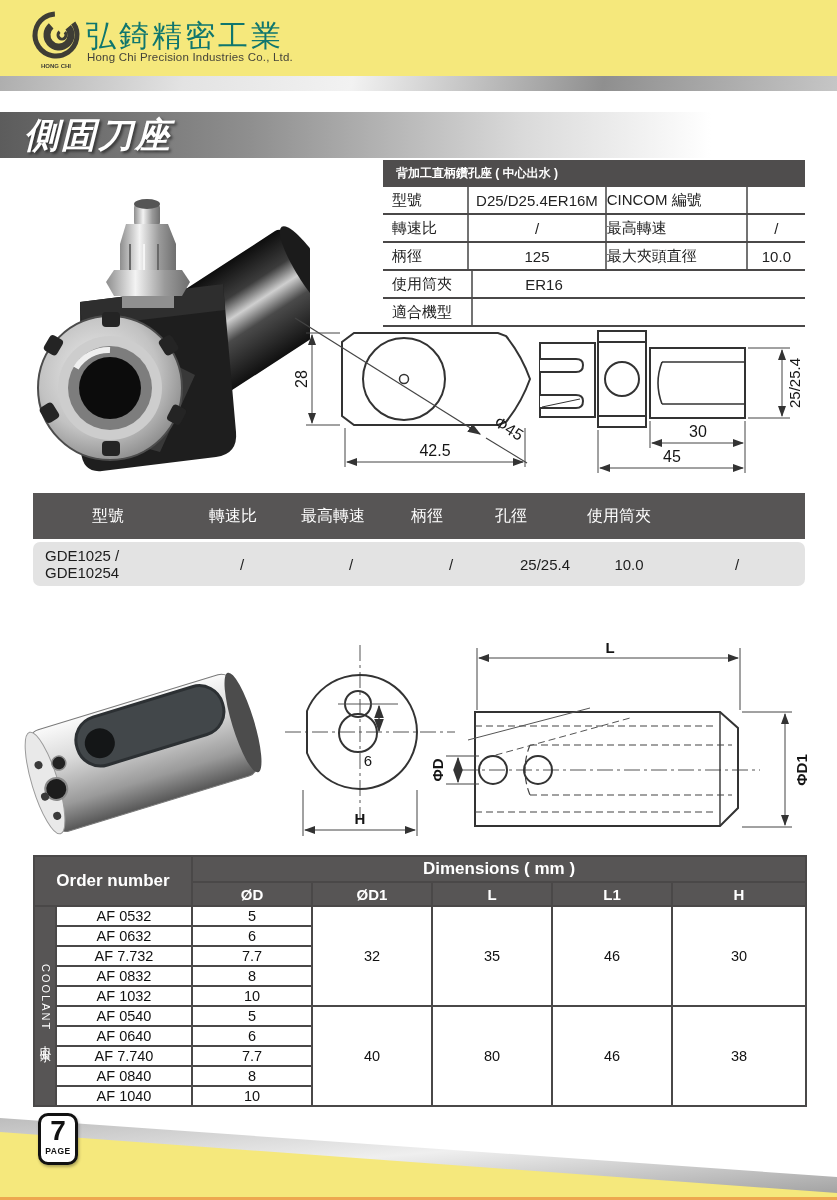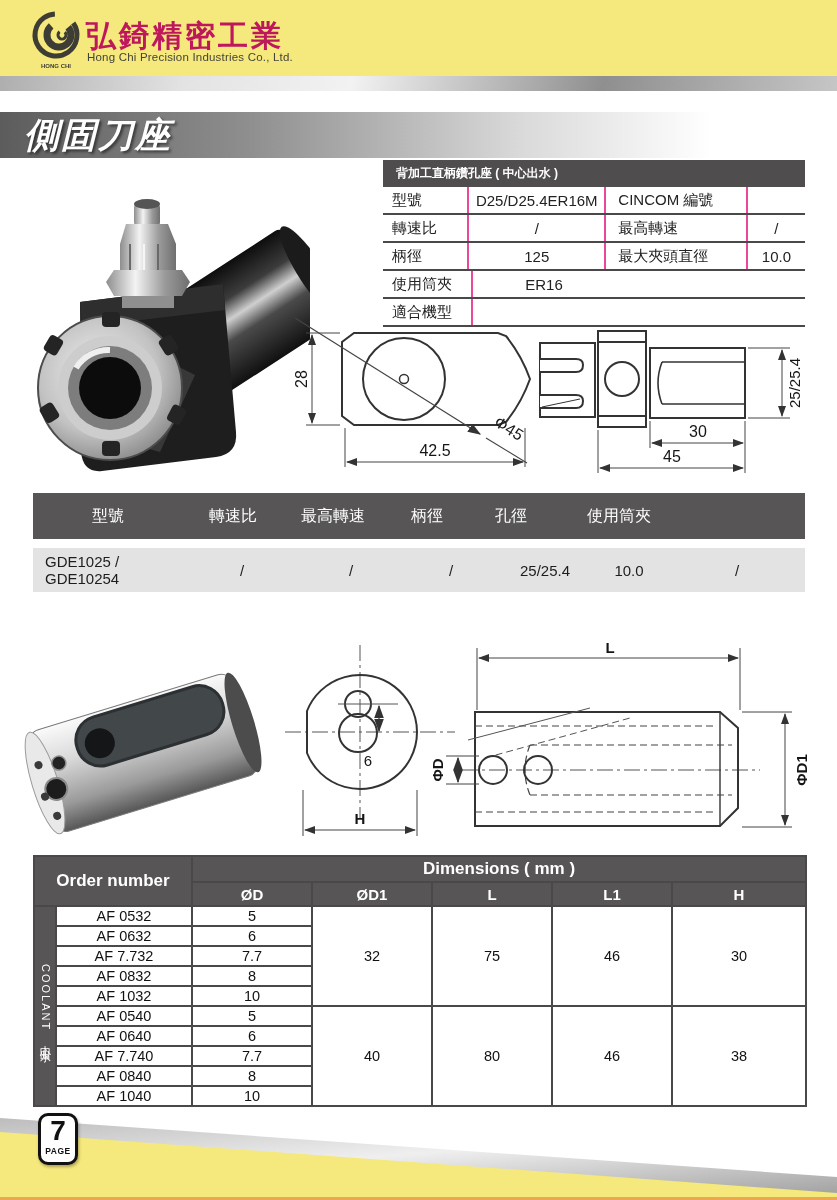--- a/index.html
+++ b/index.html
@@ -3,51 +3,51 @@
 <meta charset="utf-8">
 <style>
   html,body{margin:0;padding:0;background:#888;}
   .page{position:relative;width:837px;height:1200px;margin:0 auto;background:#fff;overflow:hidden;
         font-family:"Liberation Sans","DejaVu Sans",sans-serif;color:#222;}
   .abs{position:absolute;}
 
   
   .topbar{left:0;top:0;width:837px;height:76px;background:#f5e87c;}
   .logo-svg{left:26px;top:8px;}
-  .co-zh{left:86px;top:16px;font-size:30px;font-weight:bold;color:#be185d;letter-spacing:3px;}
+  .co-zh{left:86px;top:16px;font-size:30px;font-weight:normal;color:#0f766e;letter-spacing:3px;}
   .co-en{left:87px;top:51px;font-size:11.5px;font-weight:normal;color:#45443a;letter-spacing:.2px;}
   .metal-band{left:0;top:76px;width:837px;height:15px;
     background:linear-gradient(100deg,#aeaeae 0%,#e3e3e3 22%,#f2f2f2 42%,#8f8f8f 72%,#c6c6c6 100%);}
 
   
   .sec-title{left:0;width:837px;height:46px;
     background:linear-gradient(to right,#5c5c5c 0%,#8f8f8f 30%,#d9d9d9 62%,#ffffff 85%);
     color:#fff;font-style:italic;font-weight:bold;font-size:35px;line-height:46px;
     padding-left:24px;box-sizing:border-box;letter-spacing:2px;
     text-shadow:2px 2px 3px rgba(0,0,0,.55);}
   .t1{top:112px;} .t2{top:600px;}
 
   
   .spec{left:383px;top:160px;width:422px;}
   .spec-head{height:27px;background:#4f4d4d;color:#fff;font-size:12px;font-weight:600;
     line-height:27px;padding-left:13px;}
   .spec-row{display:flex;height:26px;border-bottom:2px solid #4a4848;align-items:stretch;font-size:15px;}
   .sc{display:flex;align-items:center;box-sizing:border-box;}
   .c1{width:88px;padding-left:9px;}
   .c2{width:144px;justify-content:center;}
-  .c3{width:148px;padding-left:12px;}
+  .c3{width:148px;}
   .c4{width:62px;justify-content:center;}
   .cRest{flex:1;}
-  .vl{border-left:2px solid #ec4899;}
+  .vl{border-left:2px solid #737373;}
 
   
   .mtable{left:33px;top:493px;width:772px;}
   .mrow{display:flex;}
   .mh{background:#575555;color:#fff;height:46px;font-size:16px;}
-  .md{background:#e3e3e3;color:#1d1d1d;height:44px;margin-top:9px;font-size:15px;}
+  .md{background:#e3e3e3;color:#1d1d1d;height:44px;margin-top:3px;font-size:15px;border-radius:7px;}
   .mcell{display:flex;align-items:center;justify-content:center;box-sizing:border-box;}
   .mc0{width:150px;} .mc1{width:118px;} .mc2{width:100px;} .mc3{width:100px;}
   .mc4{width:88px;} .mc5{width:80px;text-align:center;} .mc6{width:136px;}
   .md .mc0{justify-content:flex-start;padding-left:12px;}
 
   
   .dtable{left:33px;top:855px;border-collapse:collapse;table-layout:fixed;width:772px;}
   .dtable td{border:2px solid #4a4848;text-align:center;padding:0;box-sizing:border-box;}
   .dtable .th td{background:#575555;color:#fff;font-weight:600;}
   .hrow1 td{height:26px;font-size:17px;}
@@ -348,21 +348,21 @@
       <td>ØD1</td>
       <td>L</td>
       <td>L1</td>
       <td>H</td>
     </tr>
     <tr class="drow">
       <td rowspan="10" class="vstrip"><span class="vtext">COOLANT 中心出水</span></td>
       <td>AF 0532</td>
       <td>5</td>
       <td rowspan="5" class="mergecell">32</td>
-      <td rowspan="5" class="mergecell">75</td>
+      <td rowspan="5" class="mergecell">35</td>
       <td rowspan="5" class="mergecell">46</td>
       <td rowspan="5" class="mergecell">30</td>
     </tr>
     <tr class="drow">
       <td>AF 0632</td>
       <td>6</td>
     </tr>
     <tr class="drow">
       <td>AF 7.732</td>
       <td>7.7</td>

